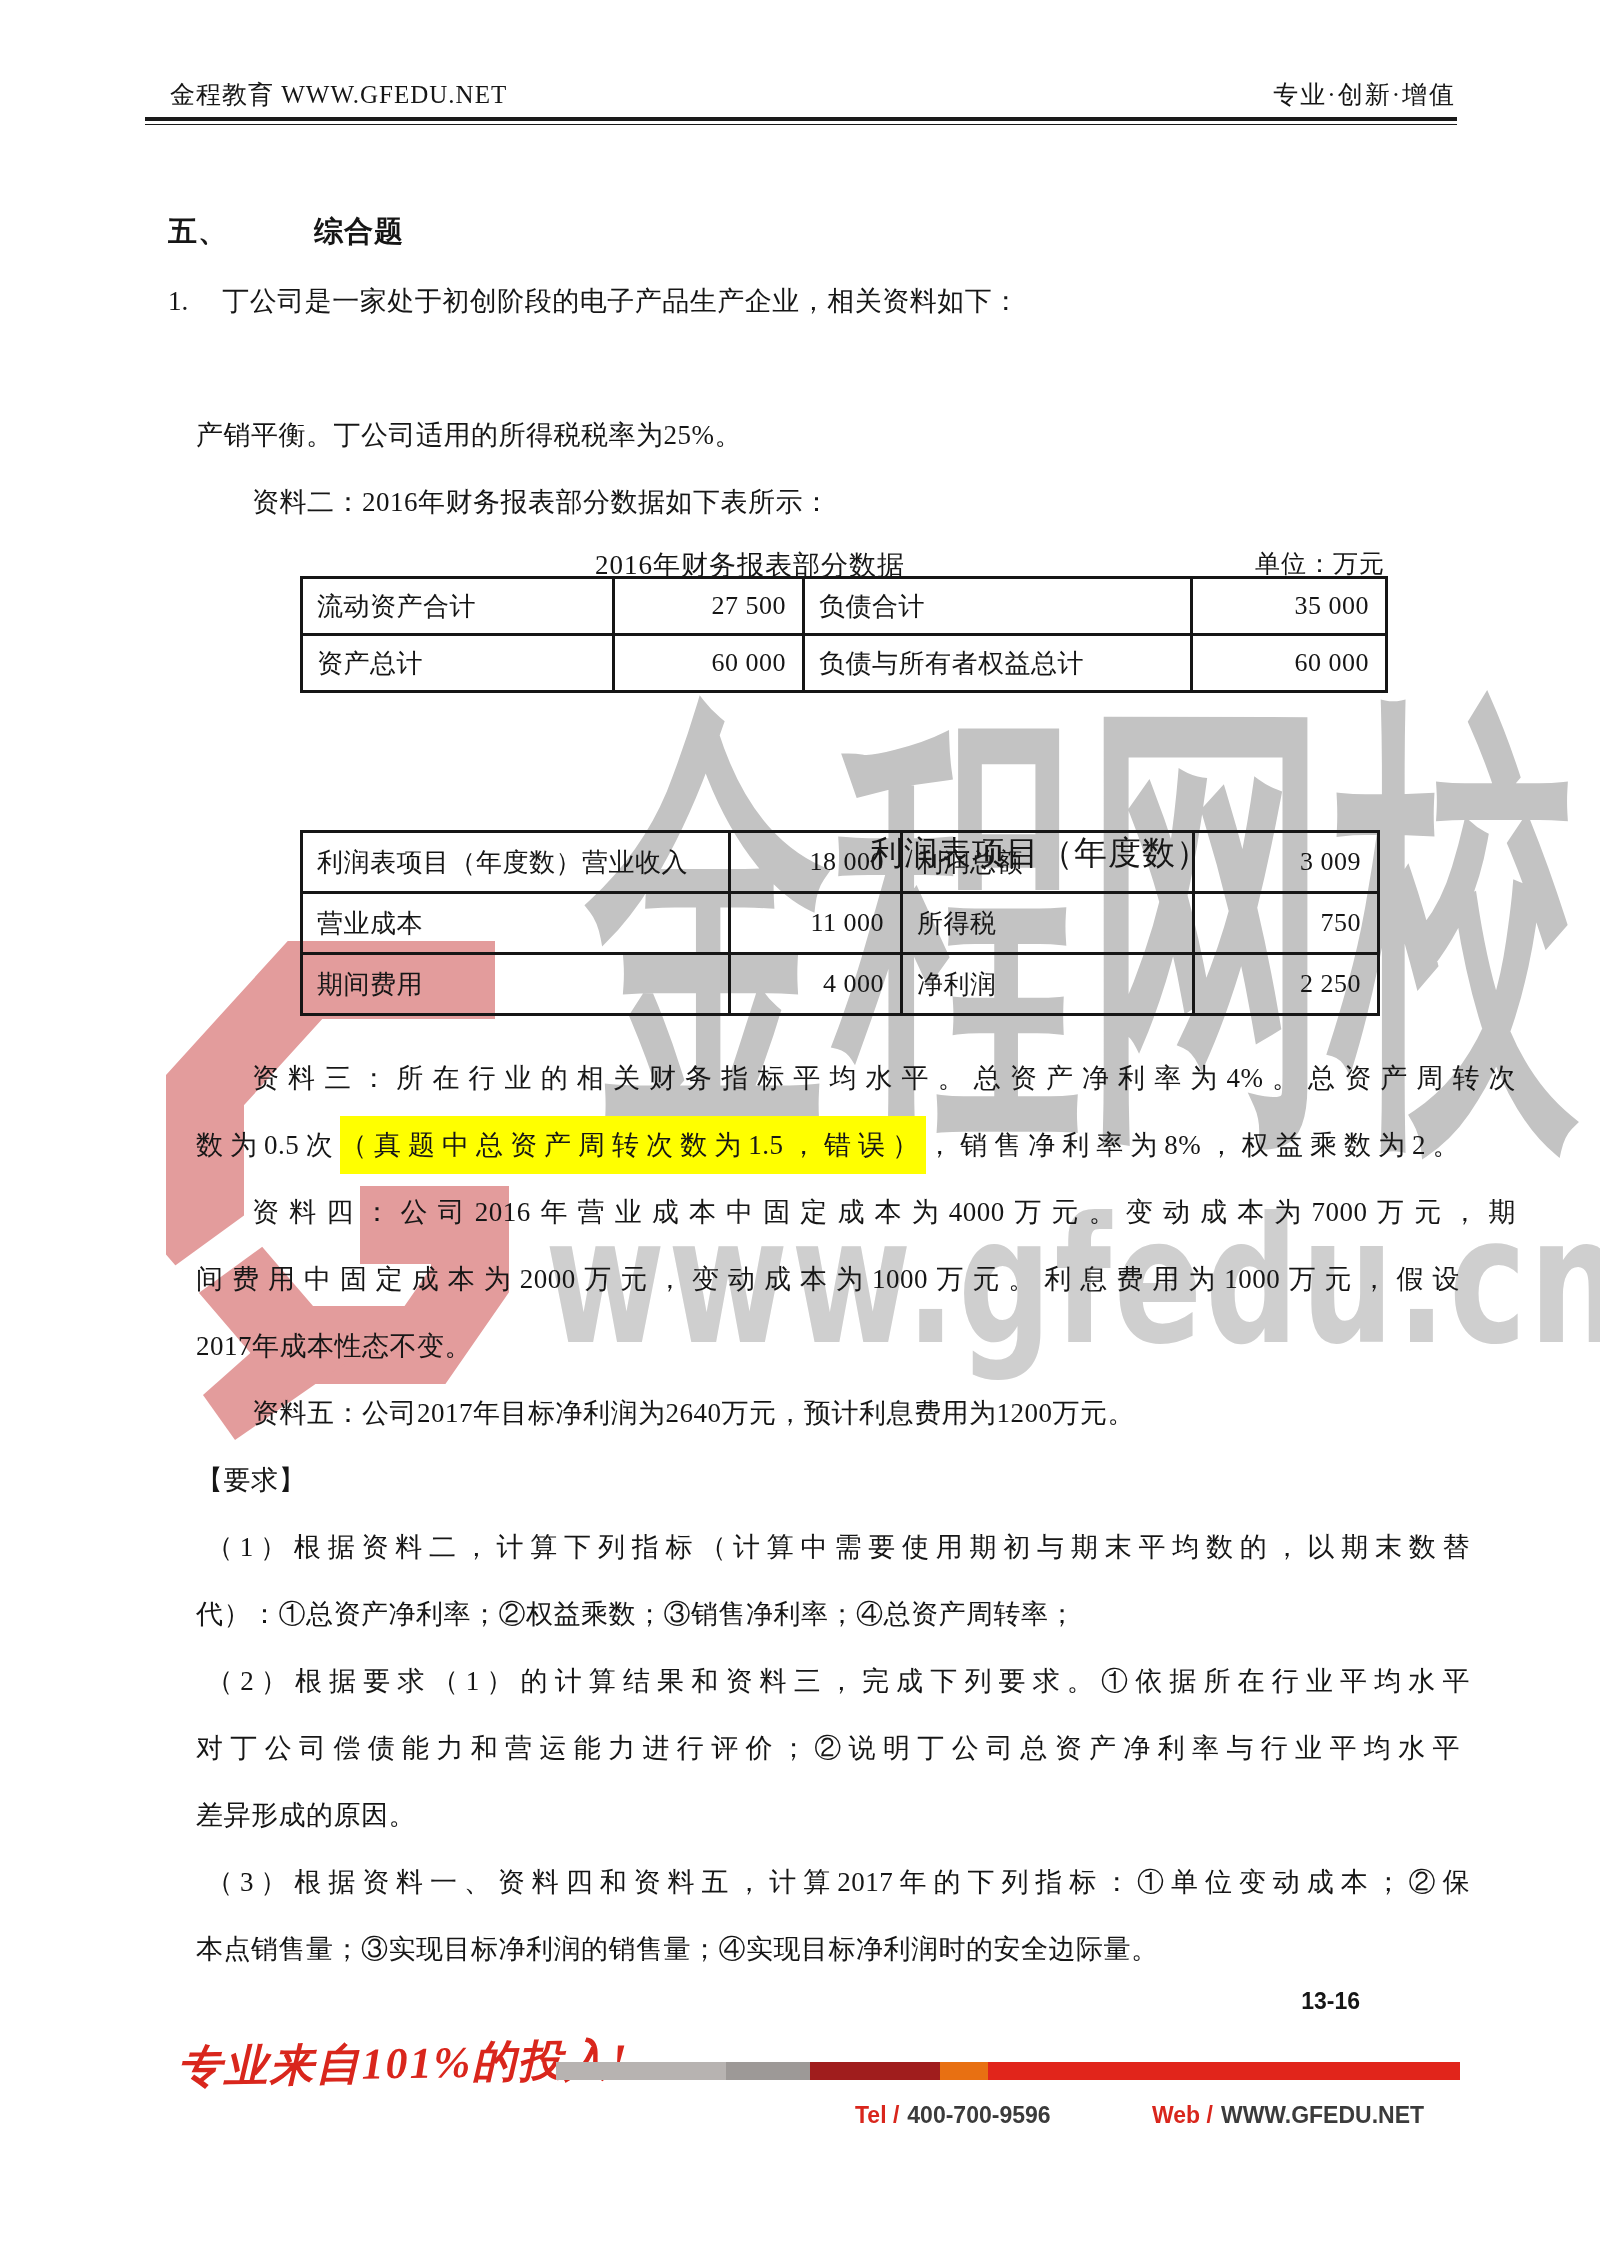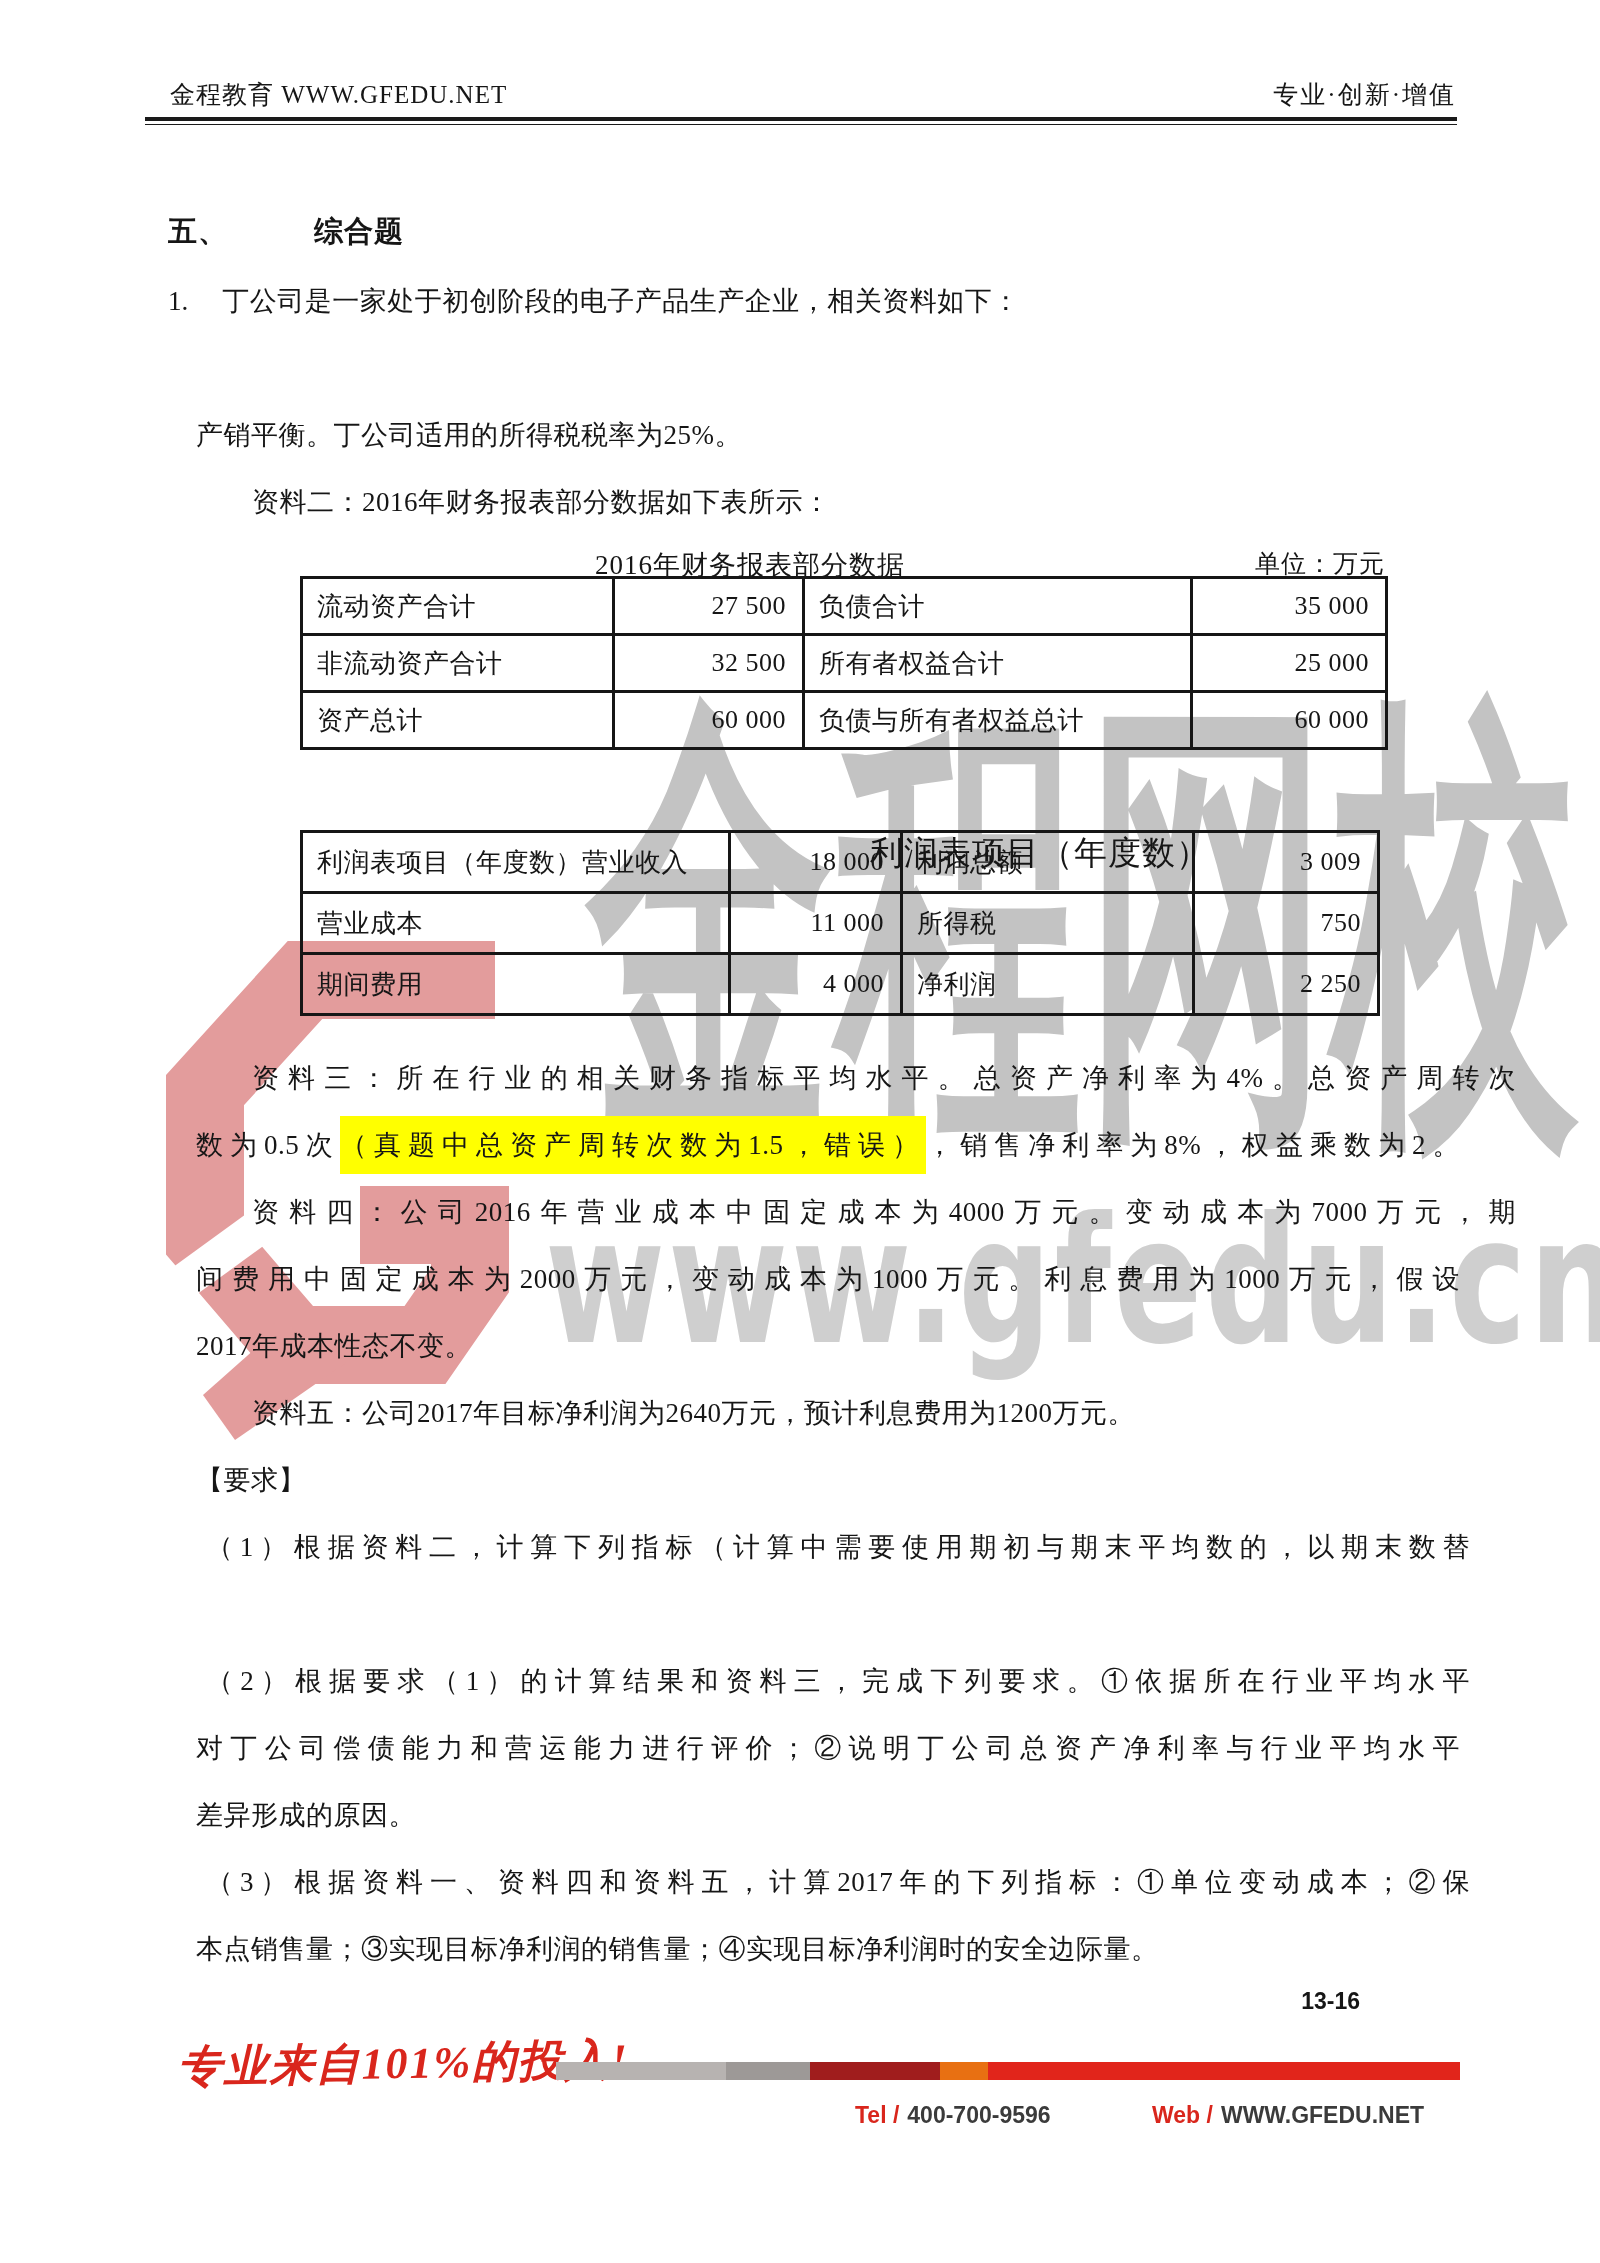--- a/index.html
+++ b/index.html
@@ -120,26 +120,20 @@
         <col style="width:195px">
       </colgroup>
     <tbody>
         <tr>
       <td class="lbl">流动资产合计</td>
       <td class="val">27 500</td>
       <td class="lbl">负债合计</td>
       <td class="val">35 000</td>
     </tr>
     <tr>
-      <td class="lbl">非流动资产合计</td>
-      <td class="val">32 500</td>
-      <td class="lbl">所有者权益合计</td>
-      <td class="val">25 000</td>
-    </tr>
-    <tr>
       <td class="lbl">资产总计</td>
       <td class="val">60 000</td>
       <td class="lbl">负债与所有者权益总计</td>
       <td class="val">60 000</td>
     </tr>
   </tbody>
     </table>
 
   <div class="cap2">利润表项目（年度数）</div>
 
@@ -178,20 +172,21 @@
   </div>
 
   <div class="ln jln ind" style="top:1192px">资料四：公司2016年营业成本中固定成本为4000万元。变动成本为7000万元，期</div>
   <div class="ln jln" style="top:1259px">间费用中固定成本为2000万元，变动成本为1000万元。利息费用为1000万元，假设</div>
   <div class="ln" style="top:1326px">2017年成本性态不变。</div>
 
   <div class="ln ind" style="top:1393px">资料五：公司2017年目标净利润为2640万元，预计利息费用为1200万元。</div>
 
   <div class="ln" style="top:1460px">【要求】</div>
   <div class="ln jln rind" style="top:1527px">（1）根据资料二，计算下列指标（计算中需要使用期初与期末平均数的，以期末数替</div>
+  <div class="ln" style="top:1594px">代）：①总资产净利率；②权益乘数；③销售净利率；④总资产周转率；</div>
   <div class="ln jln rind" style="top:1661px">（2）根据要求（1）的计算结果和资料三，完成下列要求。①依据所在行业平均水平</div>
   <div class="ln jln" style="top:1728px">对丁公司偿债能力和营运能力进行评价；②说明丁公司总资产净利率与行业平均水平</div>
   <div class="ln" style="top:1795px">差异形成的原因。</div>
   <div class="ln jln rind" style="top:1862px">（3）根据资料一、资料四和资料五，计算2017年的下列指标：①单位变动成本；②保</div>
   <div class="ln" style="top:1929px">本点销售量；③实现目标净利润的销售量；④实现目标净利润时的安全边际量。</div>
 
   <div class="page-num">13-16</div>
   <div class="ft-slogan">专业来自101%的投入!</div>
   <div class="ft-bar">
     <div class="seg seg1"></div>

